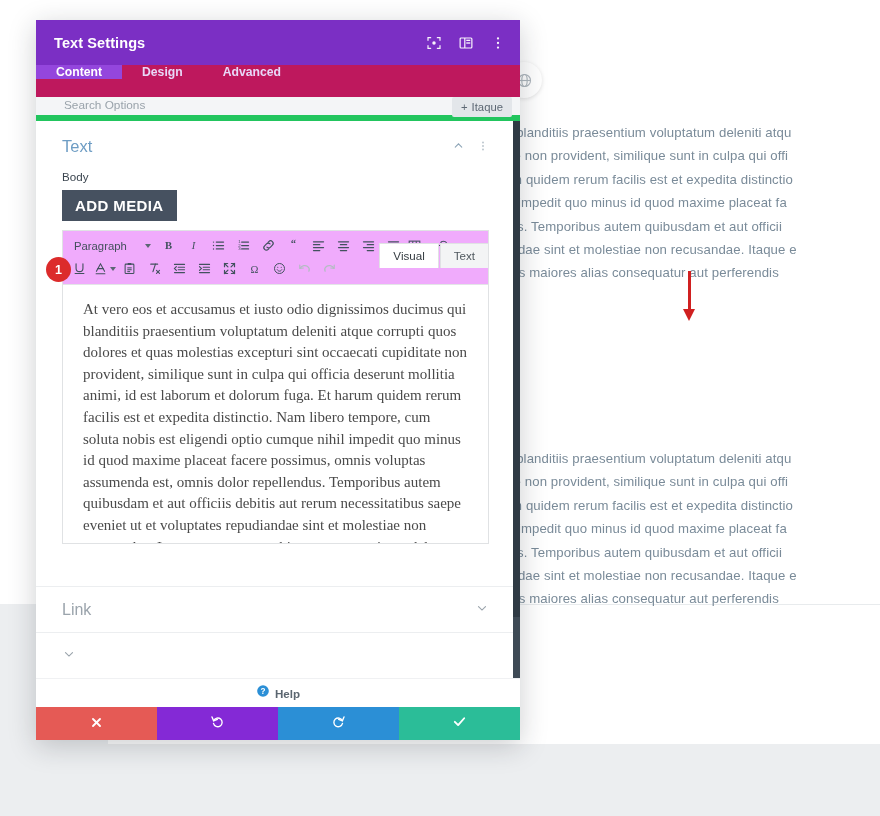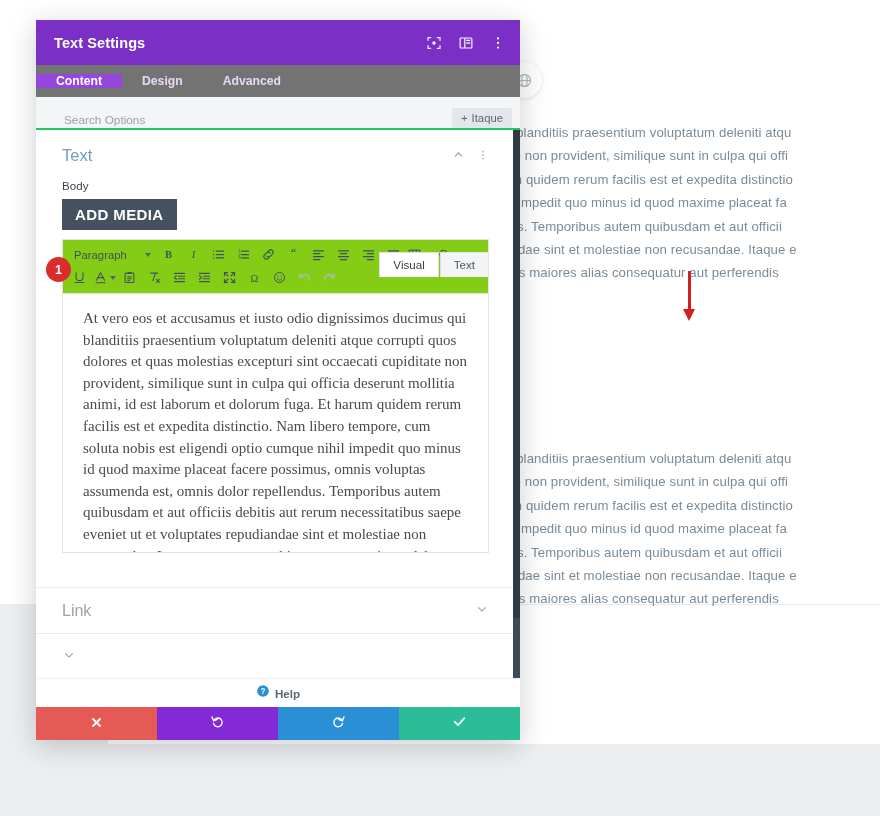--- a/index.html
+++ b/index.html
@@ -74,35 +74,35 @@
     flex: 0 0 auto;
   }
   .modal-title {
     color: #ffffff; font-size: 14.5px; font-weight: bold;
     letter-spacing: .1px; flex: 1 1 auto;
   }
   .hdr-icons { display: flex; align-items: center; gap: 16px; }
   .hdr-icon { width: 16px; height: 16px; display: block; opacity: .95; cursor: pointer; }
 
   .modal-tabs {
-    height: 32px; background: #737373;
-    display: flex; align-items: center; flex: 0 0 auto;
+    height: 32px; background: #be185d;
+    display: flex; align-items: flex-start; flex: 0 0 auto;
   }
   .tab {
     display: flex; align-items: center; justify-content: center;
     padding: 0 20px;
     color: #e8d8f8; font-size: 12.2px; font-weight: bold;
     cursor: pointer;
   }
   .tab.active { background: #9446DD; color: #ffffff; }
 
   .search-row {
-    height: 33px; background: #f4f5f7;
-    border-bottom: 2px solid #22c55e;
-    display: flex; align-items: flex-end;
+    height: 24px; background: #f4f5f7;
+    border-bottom: 6px solid #22c55e;
+    display: flex; align-items: flex-start;
     padding: 0 8px 0 26px;
     flex: 0 0 auto;
   }
   .search-input {
     flex: 1 1 auto; border: none; background: transparent; outline: none;
     font-family: "Liberation Sans", sans-serif;
     font-size: 11.8px; color: #9aa3ab;
   }
   .search-input::placeholder { color: #9aa3ab; }
   .filter-btn {
@@ -153,21 +153,21 @@
     font-size: 11.6px; color: #50585f;
     padding: 5px 13px 6px 13px;
     background: #f3f4f5; border: 1px solid #e0e2e4; border-bottom: none;
     cursor: pointer;
     margin-top: 39px;
   }
   .mode-tab.active { background: #ffffff; color: #353c42; border-color: #e0e2e4; }
 
   .editor-box { border: 1px solid #e0e2e4; background: #ffffff; }
 
-  .toolbar { background: #84cc16; border-bottom: 1px solid #e3e5e7; padding: 3px 4px 4px 4px; }
+  .toolbar { background: #f0abfc; border-bottom: 1px solid #e3e5e7; padding: 3px 4px 4px 4px; }
   .toolbar-row { display: flex; align-items: center; height: 23px; }
   .tb {
     display: flex; align-items: center; justify-content: center;
     min-width: 25px; height: 22px; cursor: pointer;
     color: #42515e;
   }
   .tb svg { display: block; }
   .tb-para {
     min-width: 0; padding: 0 5px 0 7px; font-size: 11.3px; color: #43505c;
     display: flex; align-items: center; gap: 18px; cursor: pointer;
@@ -187,21 +187,21 @@
 
   .marker-1 {
     position: absolute; left: 46px; top: 257px;
     width: 25px; height: 25px; border-radius: 50%;
     background: #dc2b2b; color: #ffffff;
     display: flex; align-items: center; justify-content: center;
     font-size: 12.5px; font-weight: bold;
     z-index: 40;
   }
 
-  .accordions { margin-top: 22px; border-top: 1px solid #eceef0; }
+  .accordions { margin-top: 30px; border-top: 1px solid #eceef0; }
   .acc-row {
     height: 46px; display: flex; align-items: center;
     padding: 0 24px 0 26px;
     border-bottom: 1px solid #eceef0;
     cursor: pointer;
   }
   .acc-label { flex: 1 1 auto; color: #9ba4ac; font-size: 16px; }
 
   .modal-footer-help {
     flex: 0 0 auto; height: 29px; background: #ffffff;

